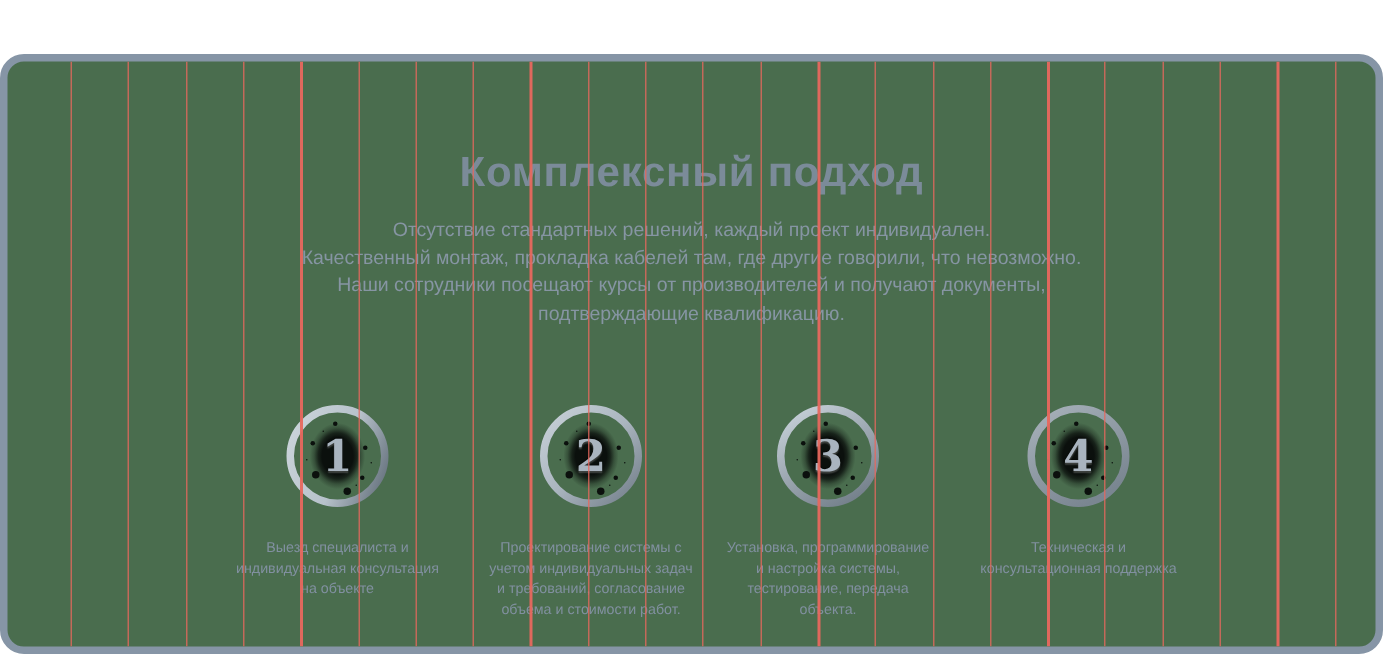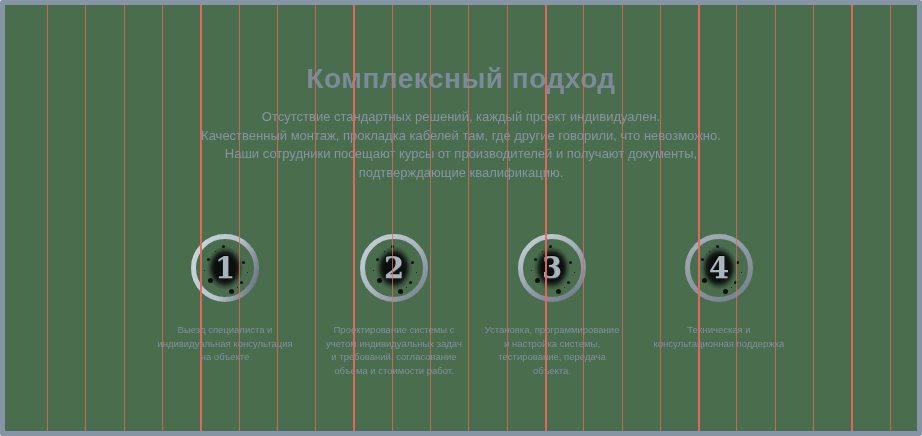--- a/index.html
+++ b/index.html
@@ -7,23 +7,24 @@
     position:relative;
     width:922px;height:436px;
     background:#ffffff;
     font-family:"Liberation Sans", sans-serif;
     overflow:hidden;
   }
   .frame{
     position:absolute;inset:0;
     box-sizing:border-box;
     border:5px solid var(--frame_border,#8695a6);
-    border-radius:2px;
+    border-radius:16px;
     background:var(--background,#4a6d4e);
     overflow:hidden;
+    margin-top:36px;
   }
   .grid-overlay{
     position:absolute;inset:0;
     z-index:5;
     pointer-events:none;
   }
   .grid-line{
     position:absolute;top:0;bottom:0;
     background:var(--grid_line,#e7685e);
   }

